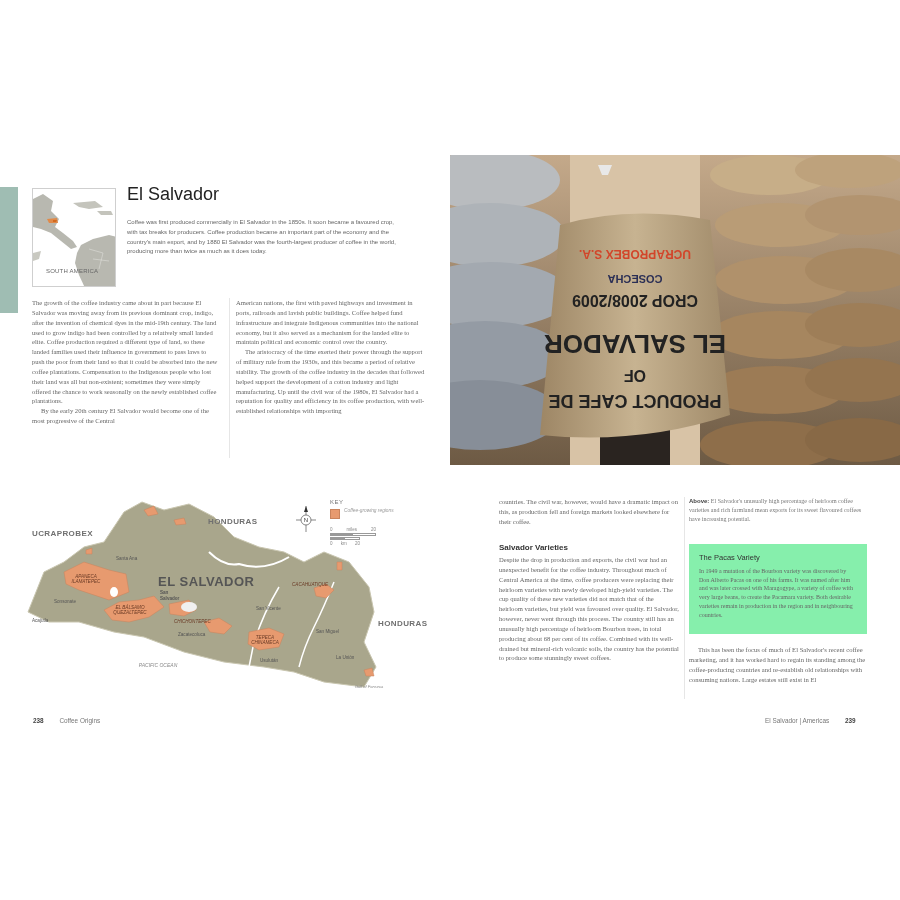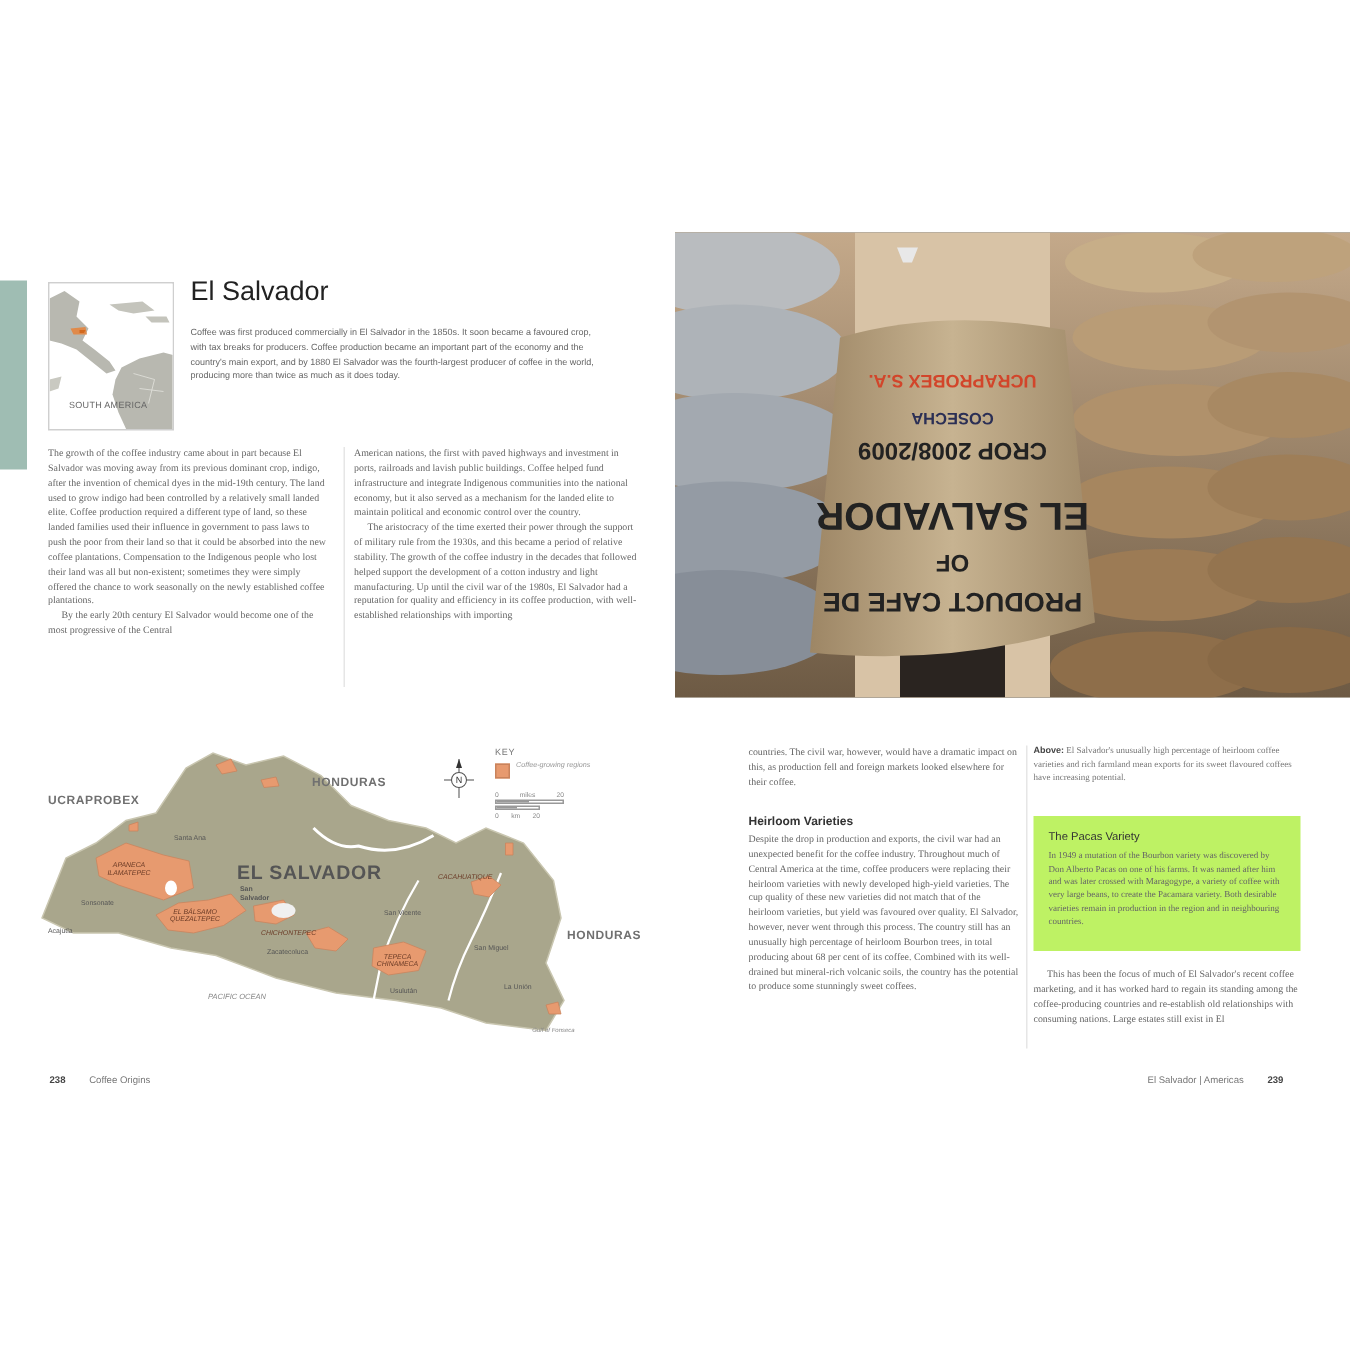--- a/index.html
+++ b/index.html
@@ -38,21 +38,21 @@
   .scale { position: absolute; left: 0; top: 28px; width: 50px; font-size: 4.5px; color: #888; }
 
   .col-3 { left: 499px; top: 497px; width: 180px; }
   .heading { position: absolute; left: 499px; top: 543px; font-family: "Liberation Sans", sans-serif; font-size: 8px; color: #333; }
   .col-3b { left: 499px; top: 555px; width: 180px; }
   .col-sep2 { position: absolute; left: 684px; top: 497px; width: 1px; height: 202px; background: #e6e6e6; }
 
   .caption { position: absolute; left: 689px; top: 497px; width: 180px; font-size: 6px; line-height: 8.8px; color: #777; }
   .caption b { font-family: "Liberation Sans", sans-serif; color: #444; font-weight: bold; }
 
-  .sidebar-box { position: absolute; left: 689px; top: 544px; width: 178px; height: 90px; background: #bef264; padding: 9px 10px; }
+  .sidebar-box { position: absolute; left: 689px; top: 544px; width: 178px; height: 90px; background: #86efac; padding: 9px 10px; }
   .sidebar-box h3 { font-family: "Liberation Sans", sans-serif; font-size: 7.5px; font-weight: normal; color: #333; margin-bottom: 5px; }
   .sidebar-box p { font-size: 6px; line-height: 8.7px; color: #666; }
 
   .col-4 { left: 689px; top: 645px; width: 180px; }
 
   .footer { position: absolute; top: 717px; font-family: "Liberation Sans", sans-serif; font-size: 6.4px; color: #777; }
   .folio { font-weight: bold; color: #444; }
 </style>
 </head>
 <body>
@@ -212,21 +212,21 @@
       <span>0</span>
       <span>km</span>
       <span>20</span>
     </div>
   </div>
 </div>
 
 <div class="col col-3">
   <p>countries. The civil war, however, would have a dramatic impact on this, as production fell and foreign markets looked elsewhere for their coffee.</p>
 </div>
-<h2 class="heading">Heirloom Varieties</h2>
+<h2 class="heading">Salvador Varieties</h2>
 <div class="col col-3b">
   <p>Despite the drop in production and exports, the civil war had an unexpected benefit for the coffee industry. Throughout much of Central America at the time, coffee producers were replacing their heirloom varieties with newly developed high-yield varieties. The cup quality of these new varieties did not match that of the heirloom varieties, but yield was favoured over quality. El Salvador, however, never went through this process. The country still has an unusually high percentage of heirloom Bourbon trees, in total producing about 68 per cent of its coffee. Combined with its well-drained but mineral-rich volcanic soils, the country has the potential to produce some stunningly sweet coffees.</p>
 </div>
 <div class="col-sep2"></div>
 
 <p class="caption">
   <b>Above:</b>
   <span>El Salvador's unusually high percentage of heirloom coffee varieties and rich farmland mean exports for its sweet flavoured coffees have increasing potential.</span>
 </p>
 

